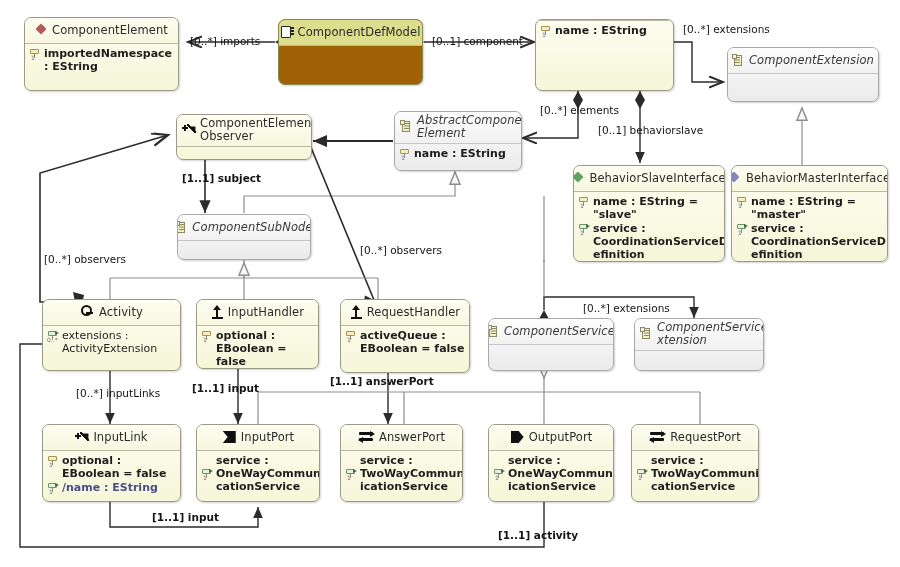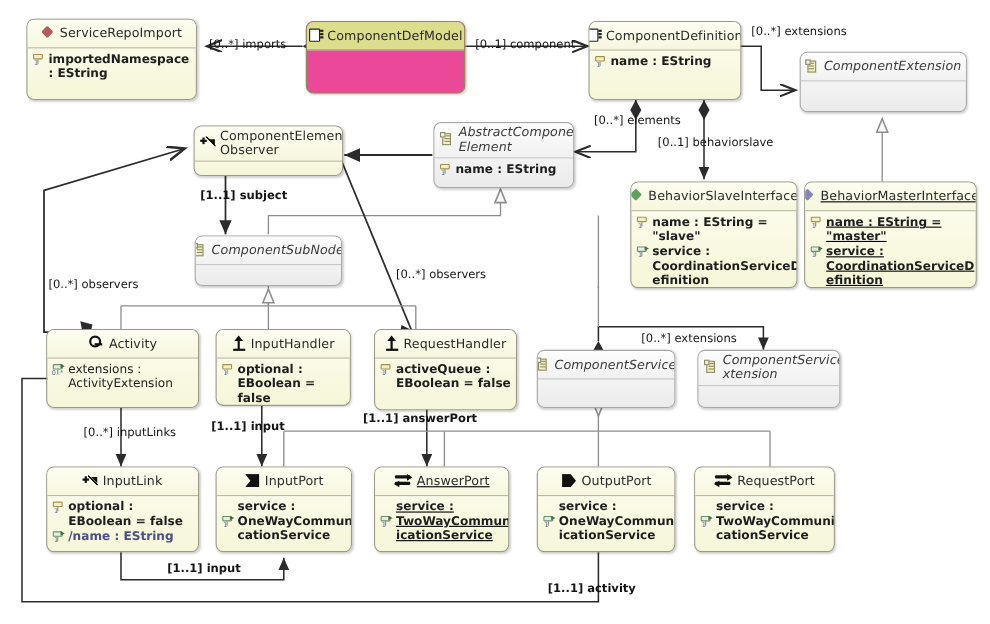--- a/index.html
+++ b/index.html
@@ -3,21 +3,21 @@
 <meta charset="utf-8">
 <style>
   html,body{margin:0;padding:0;background:#ffffff;}
   body{font-family:"DejaVu Sans","Liberation Sans",sans-serif;}
   #canvas{position:relative;width:900px;height:567px;background:#ffffff;overflow:hidden;}
   svg.edges{position:absolute;left:0;top:0;width:900px;height:567px;pointer-events:none;}
 
   .node{position:absolute;box-sizing:border-box;border:1px solid #9a9a86;border-radius:7px;
         overflow:hidden;box-shadow:1px 1px 2px rgba(0,0,0,.18);background:#fbfbe3;}
   .node.yellow{background:linear-gradient(#fdfdf0,#f6f6d9);}
-  .node.olive{background:#ec4899;border-color:#8a8a55;}
+  .node.olive{background:#a16207;border-color:#8a8a55;}
   .node.gray{background:linear-gradient(#fcfcfc,#ebebeb);border-color:#a8a8a8;}
 
   .nhead{display:flex;align-items:center;justify-content:center;gap:4px;
          padding:2px 5px 3px 5px;min-height:20px;}
   .node.yellow .nhead{background:linear-gradient(#fdfdf1,#f7f7df);}
   .node.olive .nhead{background:#dcdd8d;}
   .node.gray  .nhead{background:linear-gradient(#fdfdfd,#f1f1f1);}
   .ntitle{font-size:11.5px;color:#2b2b2b;line-height:12.5px;letter-spacing:.1px;text-align:left;}
   .ntitle.abs{font-style:italic;color:#3a3a3a;}
   .sep{height:1px;background:#b9b9a4;}
@@ -172,21 +172,21 @@
     <path d="M110,502 L110,527 L258,527 L258,507" stroke="#2b2b2b" stroke-width="1.4" fill="none" marker-end="url(#fArrow)"></path>
 
     <path d="M544,502 L544,547 L20,547 L20,344 L73,344" stroke="#2b2b2b" stroke-width="1.4" fill="none" marker-end="url(#oArrow)"></path>
   </svg>
 
   <div class="node yellow" style="left:24px;top:17px;width:155px;height:74px;">
     <div class="nhead">
       <span class="ic ic-diamond">
           <i></i>
         </span>
-      <span class="ntitle">ServiceRepoImport</span>
+      <span class="ntitle">ComponentElement</span>
     </div>
     <div class="sep"></div>
     <div class="nbody">
       <div class="attr">
         <span class="aic">
             <span class="box"></span>
             <span class="stem"></span>
             <span class="num">1</span>
           </span>
         <span class="txt">importedNamespace
@@ -201,27 +201,20 @@
           <i></i>
           <b></b>
         </span>
       <span class="ntitle">ComponentDefModel</span>
     </div>
     <div class="sep"></div>
     <div class="nbody empty"></div>
   </div>
 
   <div class="node yellow" style="left:535px;top:19px;width:139px;height:72px;">
-    <div class="nhead">
-      <span class="ic ic-class">
-          <i></i>
-          <b></b>
-        </span>
-      <span class="ntitle">ComponentDefinition</span>
-    </div>
     <div class="sep"></div>
     <div class="nbody">
       <div class="attr">
         <span class="aic">
             <span class="box"></span>
             <span class="stem"></span>
             <span class="num">1</span>
           </span>
         <span class="txt">name : EString</span>
       </div>
@@ -303,21 +296,21 @@
             <span class="stem"></span>
             <span class="num">1</span>
           </span>
         <span class="txt">service :
 CoordinationServiceD
 efinition</span>
       </div>
     </div>
   </div>
 
-  <div class="node yellow" style="left:731px;top:165px;width:157px;height:97px;text-decoration:underline;">
+  <div class="node yellow" style="left:731px;top:165px;width:157px;height:97px;">
     <div class="nhead">
       <span class="ic ic-diamond blue">
           <i></i>
         </span>
       <span class="ntitle">BehaviorMasterInterface</span>
     </div>
     <div class="sep"></div>
     <div class="nbody">
       <div class="attr">
         <span class="aic">
@@ -499,21 +492,21 @@
             <span class="stem"></span>
             <span class="num">1</span>
           </span>
         <span class="txt">service :
 OneWayCommuni
 cationService</span>
       </div>
     </div>
   </div>
 
-  <div class="node yellow" style="left:340px;top:424px;width:123px;height:78px;text-decoration:underline;">
+  <div class="node yellow" style="left:340px;top:424px;width:123px;height:78px;">
     <div class="nhead">
       <span class="ic ic-twoway">
           <i></i>
           <b></b>
           <u></u>
           <s></s>
         </span>
       <span class="ntitle">AnswerPort</span>
     </div>
     <div class="sep"></div>

